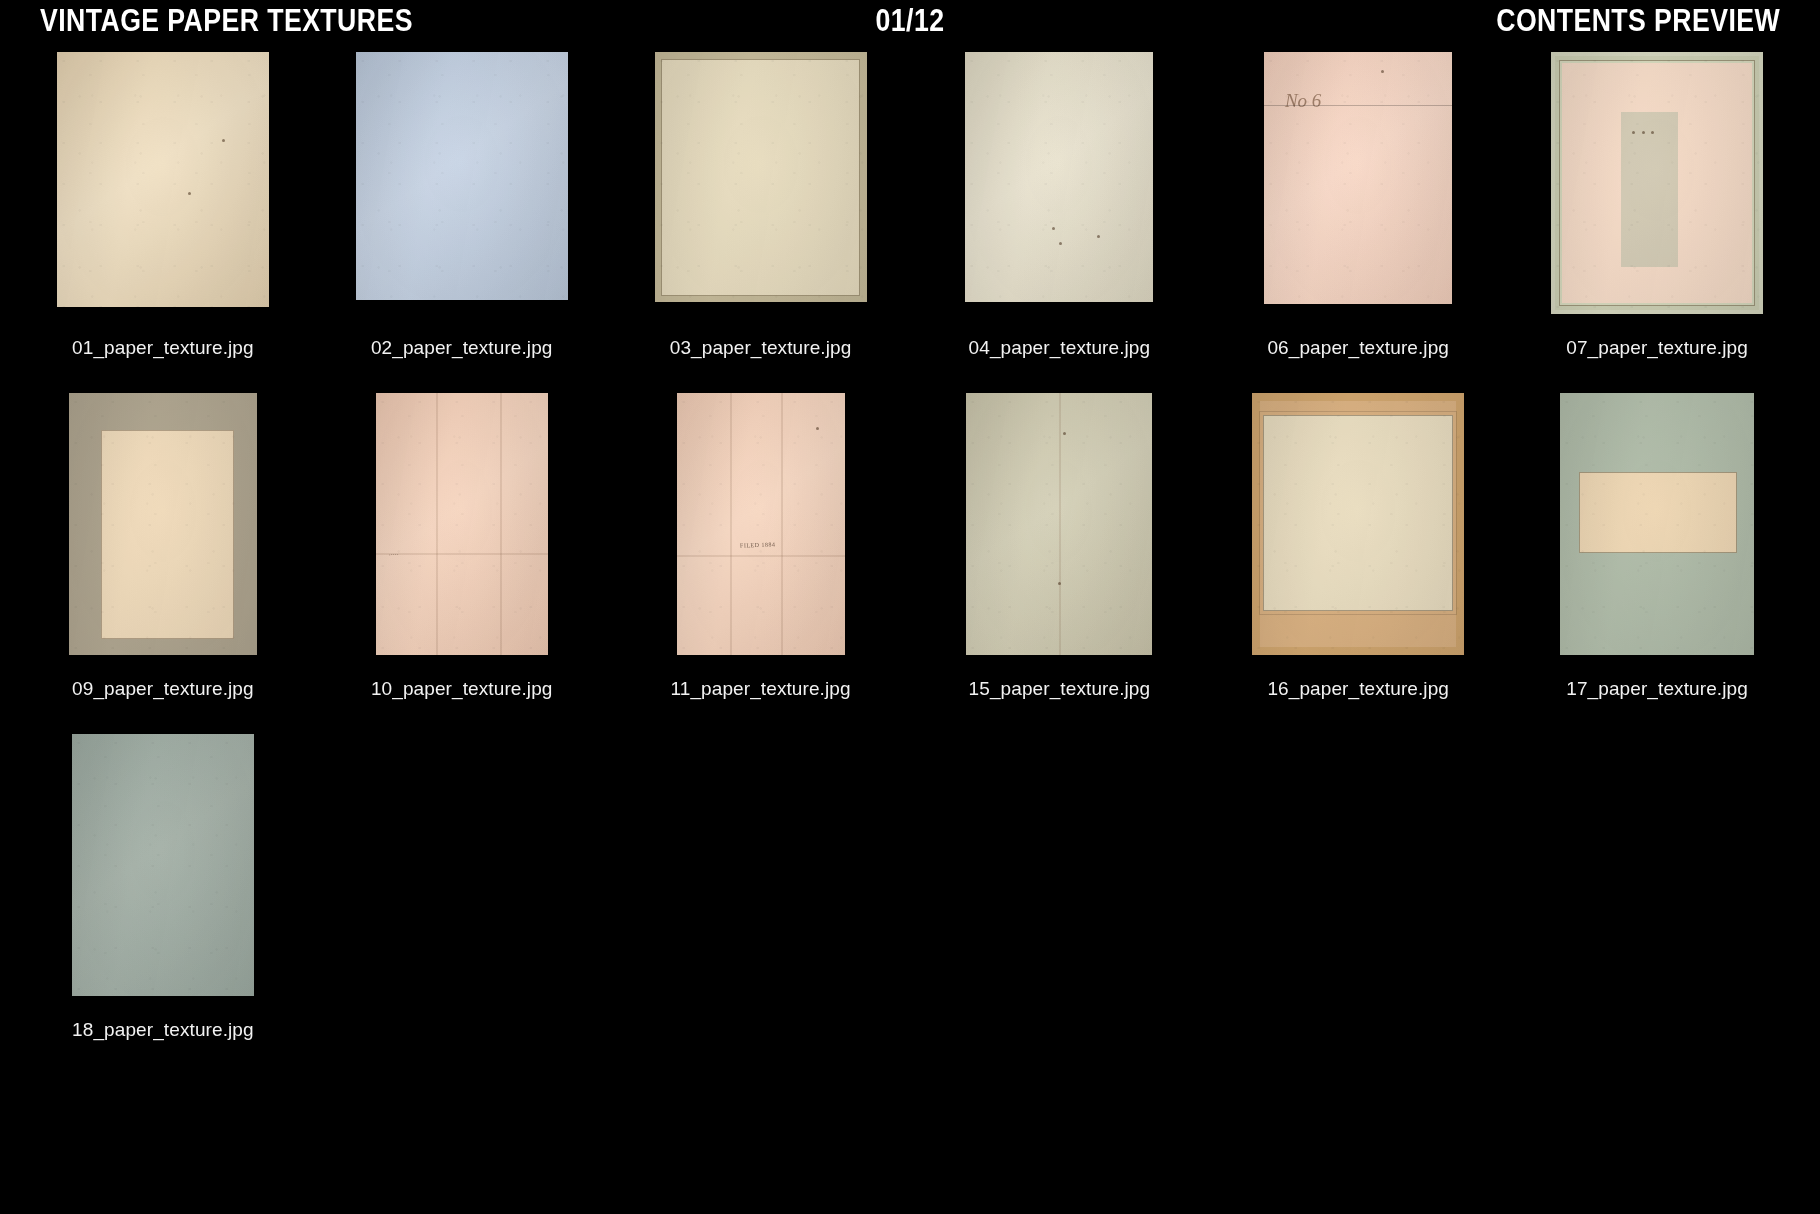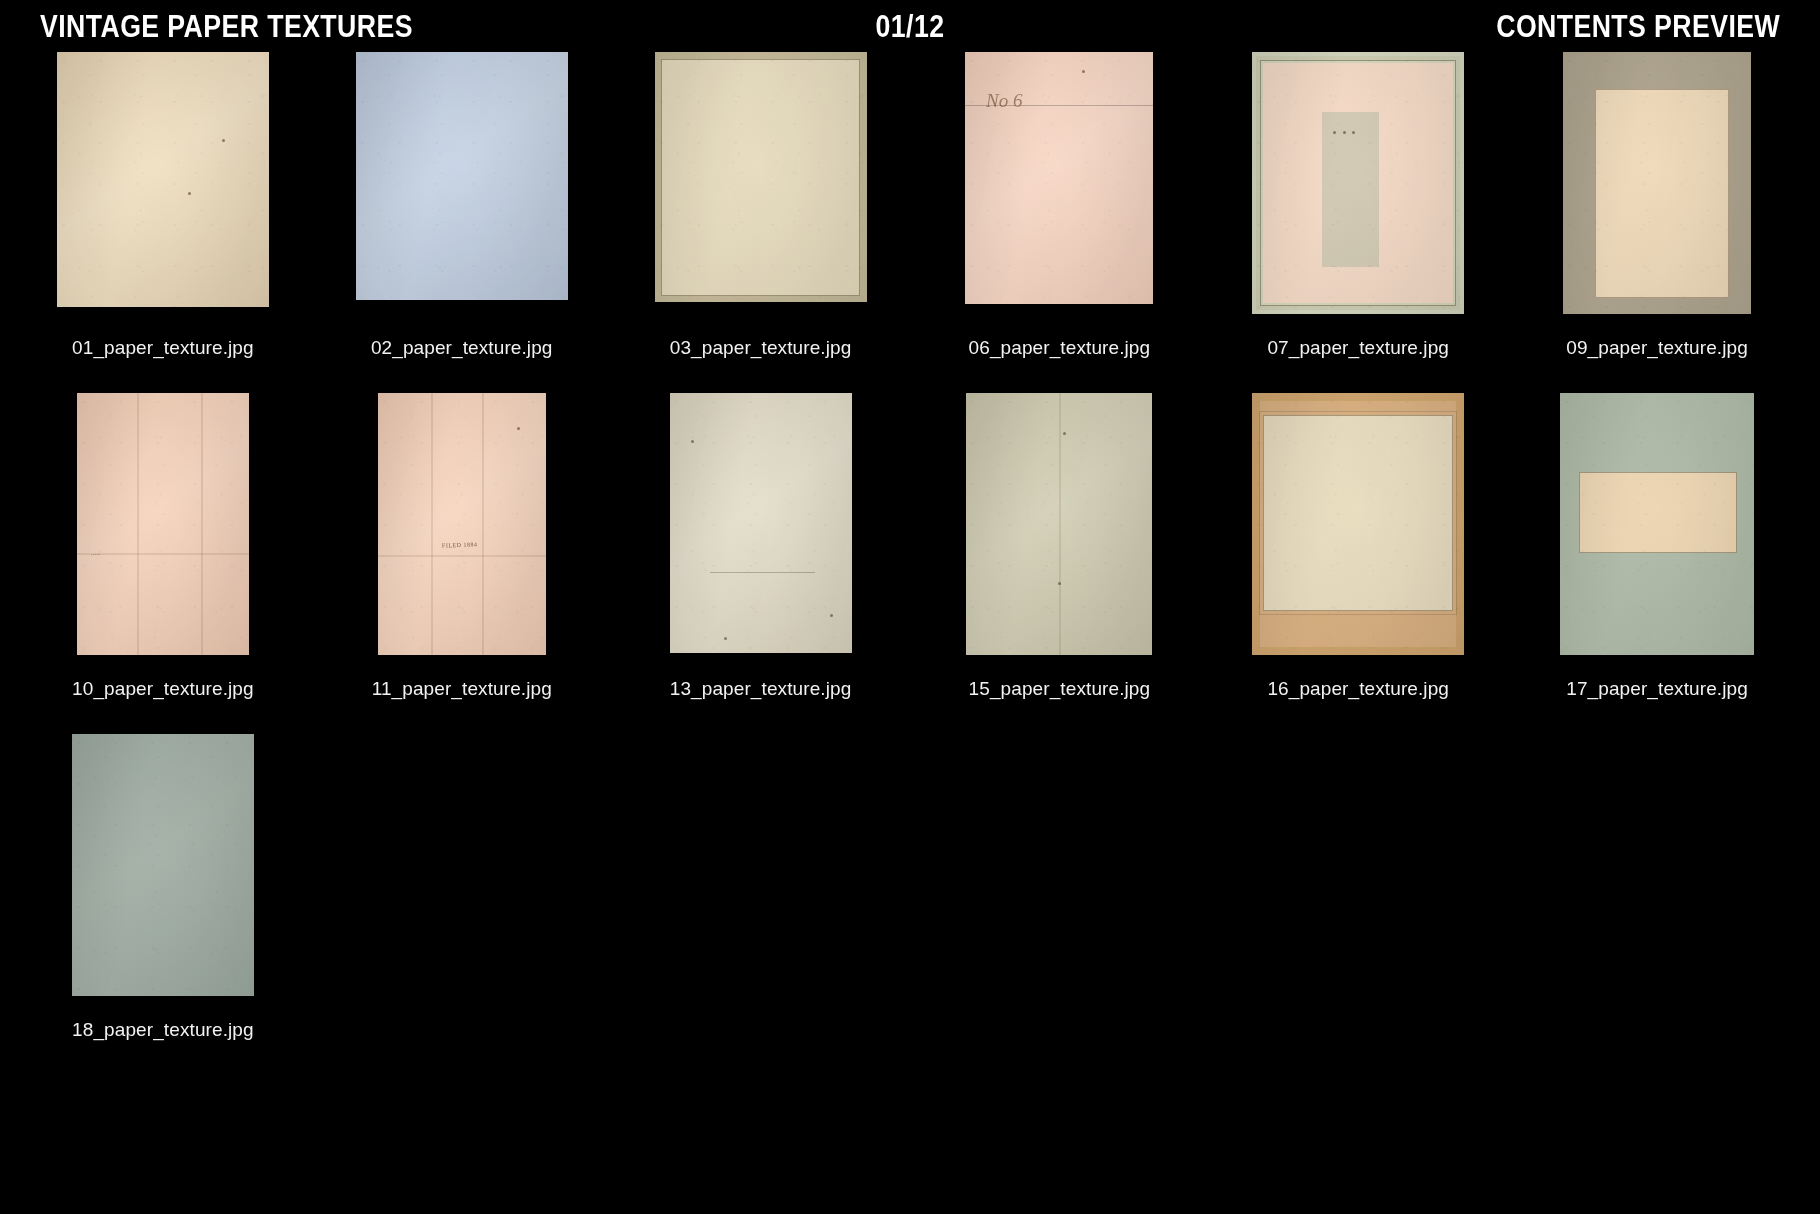--- a/index.html
+++ b/index.html
@@ -13,22 +13,22 @@
   body {
     font-family:"Liberation Sans", sans-serif;
     color:#ffffff;
   }
 
   
   #header {
     position:relative;
     height:52px;
     display:flex;
-    align-items:center;
-    padding:4px 40px;
+    align-items:flex-end;
+    padding:16px 40px;
   }
   .hdr-text {
     font-size:31px;
     font-weight:bold;
     letter-spacing:0.5px;
     color:#ffffff;
     white-space:nowrap;
     transform:scaleX(0.86);
     line-height:1;
   }
@@ -140,20 +140,32 @@
         <div class="thumb" style="width: 212px; height: 250px; background: linear-gradient(145deg, rgb(200, 189, 156) 0%, rgb(200, 189, 156) 45%, rgb(200, 189, 156) 100%);">
           <div class="mat" style="inset: 6.5px; background: rgb(234, 223, 194); border: 1px solid rgba(110, 95, 65, 0.55);"></div>
           <div class="grain"></div>
           <div class="vign"></div>
         </div>
       </div>
       <div class="caption">03_paper_texture.jpg</div>
     </div>
     <div class="cell">
       <div class="thumb-wrap">
+        <div class="thumb" style="width: 188px; height: 250px; background: linear-gradient(145deg, rgb(226, 220, 198) 0%, rgb(236, 230, 211) 45%, rgb(226, 220, 198) 100%);">
+          <div class="grain"></div>
+          <div class="vign"></div>
+          <div class="speck" style="left: 46%; top: 70%; width: 3px; height: 3px;"></div>
+          <div class="speck" style="left: 70%; top: 73%; width: 3px; height: 3px;"></div>
+          <div class="speck" style="left: 50%; top: 76%; width: 3px; height: 3px;"></div>
+        </div>
+      </div>
+      <div class="caption">04_paper_texture.jpg</div>
+    </div>
+    <div class="cell">
+      <div class="thumb-wrap">
         <div class="thumb" style="width: 188px; height: 252px; background: linear-gradient(145deg, rgb(245, 210, 191) 0%, rgb(250, 220, 203) 45%, rgb(245, 210, 191) 100%);">
           <div class="scribble" style="left: 11%; top: 15%; font-size: 19px;">No 6</div>
           <div class="hairline" style="left: 0px; width: 100%; top: 21%; height: 1px;"></div>
           <div class="grain"></div>
           <div class="vign"></div>
           <div class="speck" style="left: 62%; top: 7%; width: 3px; height: 3px;"></div>
         </div>
       </div>
       <div class="caption">06_paper_texture.jpg</div>
     </div>
@@ -205,33 +217,20 @@
           <div class="tinytext" style="left: 38%; top: 57%; transform: rotate(-2deg);">FILED 1884</div>
           <div class="grain"></div>
           <div class="vign"></div>
           <div class="speck" style="left: 83%; top: 13%; width: 3px; height: 3px;"></div>
         </div>
       </div>
       <div class="caption">11_paper_texture.jpg</div>
     </div>
     <div class="cell">
       <div class="thumb-wrap">
-        <div class="thumb" style="width: 182px; height: 260px; background: linear-gradient(145deg, rgb(222, 215, 194) 0%, rgb(232, 226, 208) 45%, rgb(222, 215, 194) 100%);">
-          <div class="hairline" style="left: 22%; width: 58%; top: 69%; height: 1px;"></div>
-          <div class="grain"></div>
-          <div class="vign"></div>
-          <div class="speck" style="left: 12%; top: 18%; width: 3px; height: 3px;"></div>
-          <div class="speck" style="left: 88%; top: 85%; width: 3px; height: 3px;"></div>
-          <div class="speck" style="left: 30%; top: 94%; width: 3px; height: 3px;"></div>
-        </div>
-      </div>
-      <div class="caption">13_paper_texture.jpg</div>
-    </div>
-    <div class="cell">
-      <div class="thumb-wrap">
         <div class="thumb" style="width: 186px; height: 262px; background: linear-gradient(145deg, rgb(205, 200, 174) 0%, rgb(216, 212, 188) 45%, rgb(205, 200, 174) 100%);">
           <div class="fold-v" style="left: 50%;"></div>
           <div class="grain"></div>
           <div class="vign"></div>
           <div class="speck" style="left: 52%; top: 15%; width: 3px; height: 3px;"></div>
           <div class="speck" style="left: 49%; top: 72%; width: 3px; height: 3px;"></div>
         </div>
       </div>
       <div class="caption">15_paper_texture.jpg</div>
     </div>

